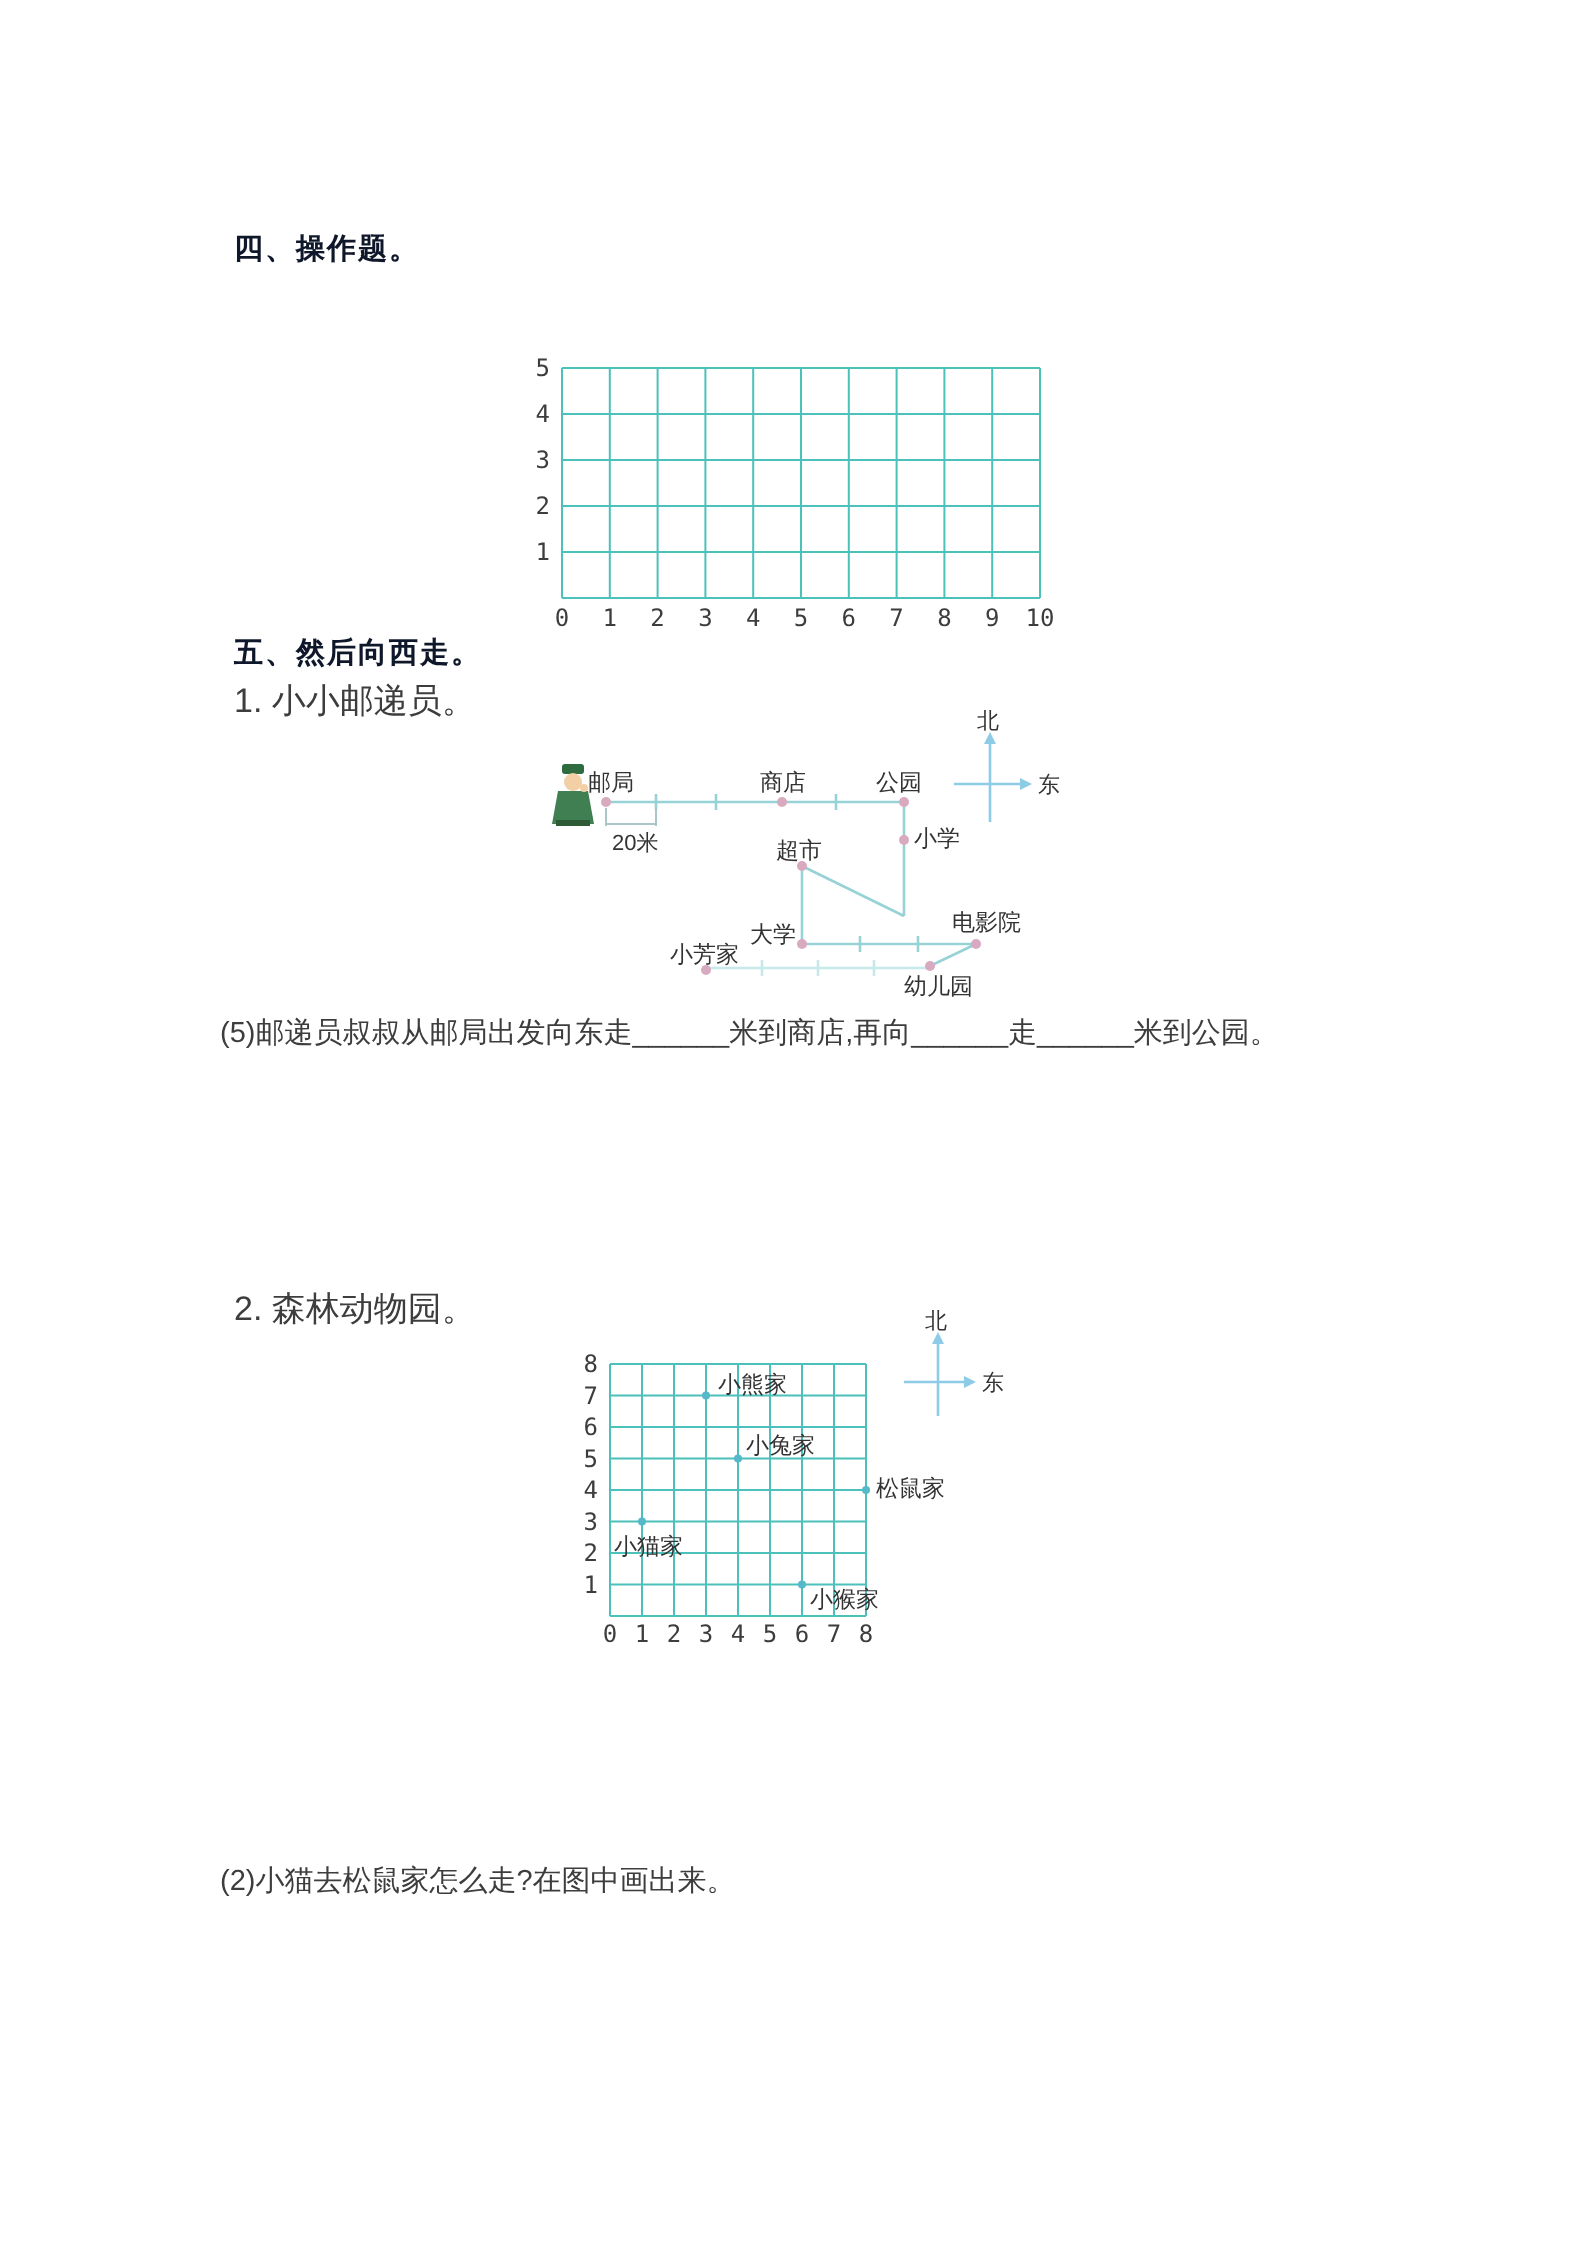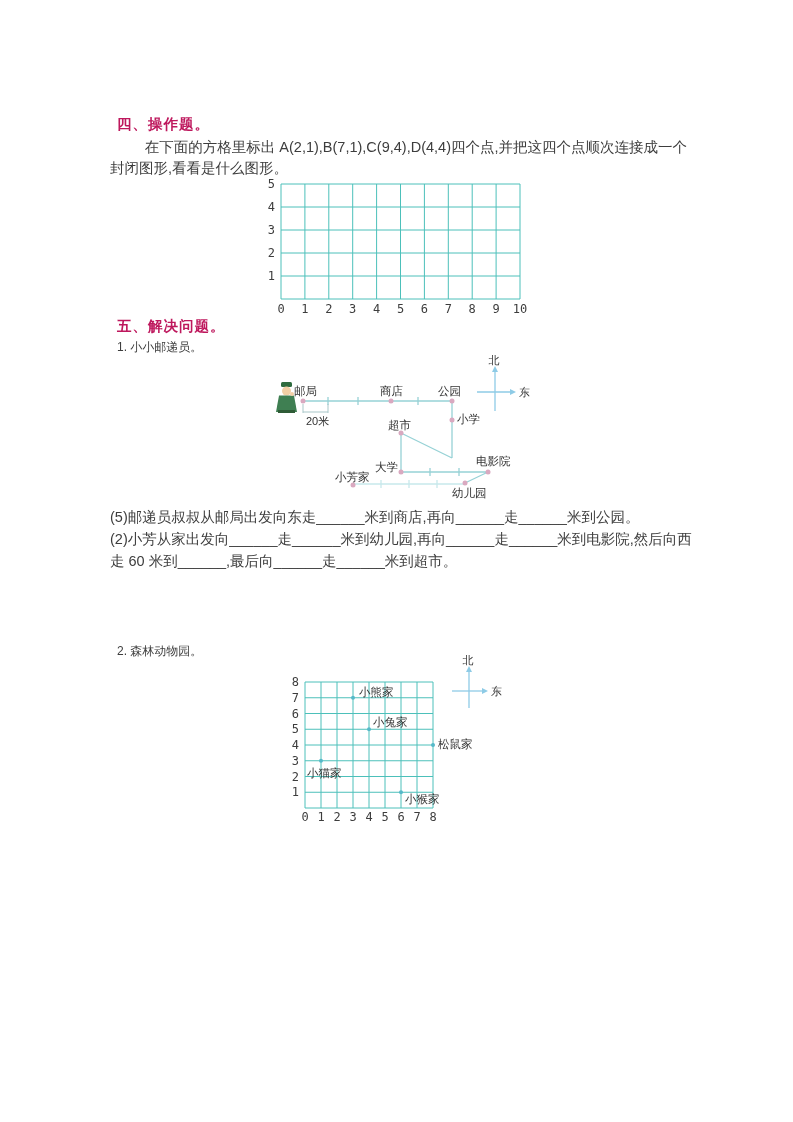--- a/index.html
+++ b/index.html
@@ -1,35 +1,34 @@
 <!DOCTYPE html>
 <html><head>
 <meta charset="utf-8">
 <style>
   *{margin:0;padding:0;box-sizing:border-box}
   html,body{background:#ffffff}
   body{width:793px;height:1122px;font-family:"Liberation Sans",sans-serif;color:#3d3d3d}
   .page{position:relative;width:793px;height:1122px;background:#ffffff;overflow:hidden}
   .abs{position:absolute}
-  .h-orange{color:#be185d;font-weight:bold;font-size:14.5px;letter-spacing:1px}
-  .subtitle{font-size:12px}
+  .h-orange{color:#0f172a;font-weight:bold;font-size:14.5px;letter-spacing:1px}
+  .subtitle{font-size:17px}
   .para{font-size:14.5px;line-height:21px;width:586px;text-indent:2.4em}
   .qline{font-size:14.5px;line-height:22px;width:588px}
   svg text.axis{font-family:"DejaVu Sans Mono",monospace;font-size:12px;fill:#3d3d3d}
   svg text.ml{font-family:"Liberation Sans",sans-serif;font-size:11px;fill:#333333}
   svg text.ml-b{font-family:"Liberation Sans",sans-serif;font-size:11.5px;fill:#333333}
 </style>
 </head>
 <body>
 
 <div class="page">
 
   <div class="abs h-orange" style="left:117px;top:115px">四、操作题。</div>
 
-  <div class="abs para" style="left:110px;top:137px">在下面的方格里标出 A(2,1),B(7,1),C(9,4),D(4,4)四个点,并把这四个点顺次连接成一个封闭图形,看看是什么图形。</div>
 
   <svg class="abs" style="left:258px;top:176px" width="272" height="146" id="grid1-svg">
       <path d="M23,8v115M46.9,8v115M70.8,8v115M94.69999999999999,8v115M118.6,8v115M142.5,8v115M166.39999999999998,8v115M190.29999999999998,8v115M214.2,8v115M238.1,8v115M262,8v115M23,8h239M23,31h239M23,54h239M23,77h239M23,100h239M23,123h239" stroke="#4cc0ba" stroke-width="1" fill="none"></path>
       <text x="23" y="137" text-anchor="middle" class="axis">0</text>
       <text x="46.9" y="137" text-anchor="middle" class="axis">1</text>
       <text x="70.8" y="137" text-anchor="middle" class="axis">2</text>
       <text x="94.69999999999999" y="137" text-anchor="middle" class="axis">3</text>
       <text x="118.6" y="137" text-anchor="middle" class="axis">4</text>
       <text x="142.5" y="137" text-anchor="middle" class="axis">5</text>
       <text x="166.39999999999998" y="137" text-anchor="middle" class="axis">6</text>
@@ -37,21 +36,21 @@
       <text x="214.2" y="137" text-anchor="middle" class="axis">8</text>
       <text x="238.1" y="137" text-anchor="middle" class="axis">9</text>
       <text x="262" y="137" text-anchor="middle" class="axis">10</text>
       <text x="17" y="12" text-anchor="end" class="axis">5</text>
       <text x="17" y="35" text-anchor="end" class="axis">4</text>
       <text x="17" y="58" text-anchor="end" class="axis">3</text>
       <text x="17" y="81" text-anchor="end" class="axis">2</text>
       <text x="17" y="104" text-anchor="end" class="axis">1</text>
     </svg>
 
-  <div class="abs h-orange" style="left:117px;top:317px">五、解决问题。</div>
+  <div class="abs h-orange" style="left:117px;top:317px">五、然后向西走。</div>
 
   <div class="abs subtitle" style="left:117px;top:339px">1. 小小邮递员。</div>
 
   <svg class="abs" style="left:270px;top:355px" width="265" height="148" viewBox="0 0 265 148">
 
     <g transform="translate(2,26)">
       <rect x="9" y="1" width="11" height="5" rx="1.5" fill="#2e6b3e"></rect>
       <circle cx="14.5" cy="10" r="4.5" fill="#f2cfa5"></circle>
       <path d="M7,14.5 L22,14.5 L25,31 L4,31 Z" fill="#3f7f52"></path>
       <rect x="6" y="29" width="17" height="3" fill="#2e5b36"></rect>
@@ -98,21 +97,20 @@
       <line x1="225" y1="16" x2="225" y2="56"></line>
       <line x1="207" y1="37" x2="241" y2="37"></line>
       <polygon points="225,11 222,17 228,17" stroke="none"></polygon>
       <polygon points="246,37 240,34 240,40" stroke="none"></polygon>
     </g>
     <text class="ml" x="224" y="9" text-anchor="middle">北</text>
     <text class="ml" x="249" y="41">东</text>
   </svg>
 
   <div class="abs qline" style="left:110px;top:506px">(5)邮递员叔叔从邮局出发向东走______米到商店,再向______走______米到公园。</div>
-  <div class="abs qline" style="left:110px;top:528px">(2)小芳从家出发向______走______米到幼儿园,再向______走______米到电影院,然后向西走 60 米到______,最后向______走______米到超市。</div>
 
   <div class="abs subtitle" style="left:117px;top:643px">2. 森林动物园。</div>
 
   <svg class="abs" style="left:280px;top:650px" width="250" height="182" id="zoo-svg">
 
     <g stroke="#8ecbe6" stroke-width="1.3" fill="#8ecbe6">
       <line x1="189" y1="21" x2="189" y2="58"></line>
       <line x1="172" y1="41" x2="204" y2="41"></line>
       <polygon points="189,16 186,22 192,22" stroke="none"></polygon>
       <polygon points="208,41 202,38 202,44" stroke="none"></polygon>
@@ -142,14 +140,15 @@
       <circle cx="89" cy="79.25" r="2" fill="#56b9c9"></circle>
       <text x="93" y="76.25" class="ml-b">小兔家</text>
       <circle cx="153" cy="95" r="2" fill="#56b9c9"></circle>
       <text x="158" y="98" class="ml-b">松鼠家</text>
       <circle cx="41" cy="110.75" r="2" fill="#56b9c9"></circle>
       <text x="27" y="126.75" class="ml-b">小猫家</text>
       <circle cx="121" cy="142.25" r="2" fill="#56b9c9"></circle>
       <text x="125" y="153.25" class="ml-b">小猴家</text>
     </svg>
 
+  <div class="abs qline" style="left:110px;top:930px">(2)小猫去松鼠家怎么走?在图中画出来。</div>
 
 </div>
 
 </body></html>

